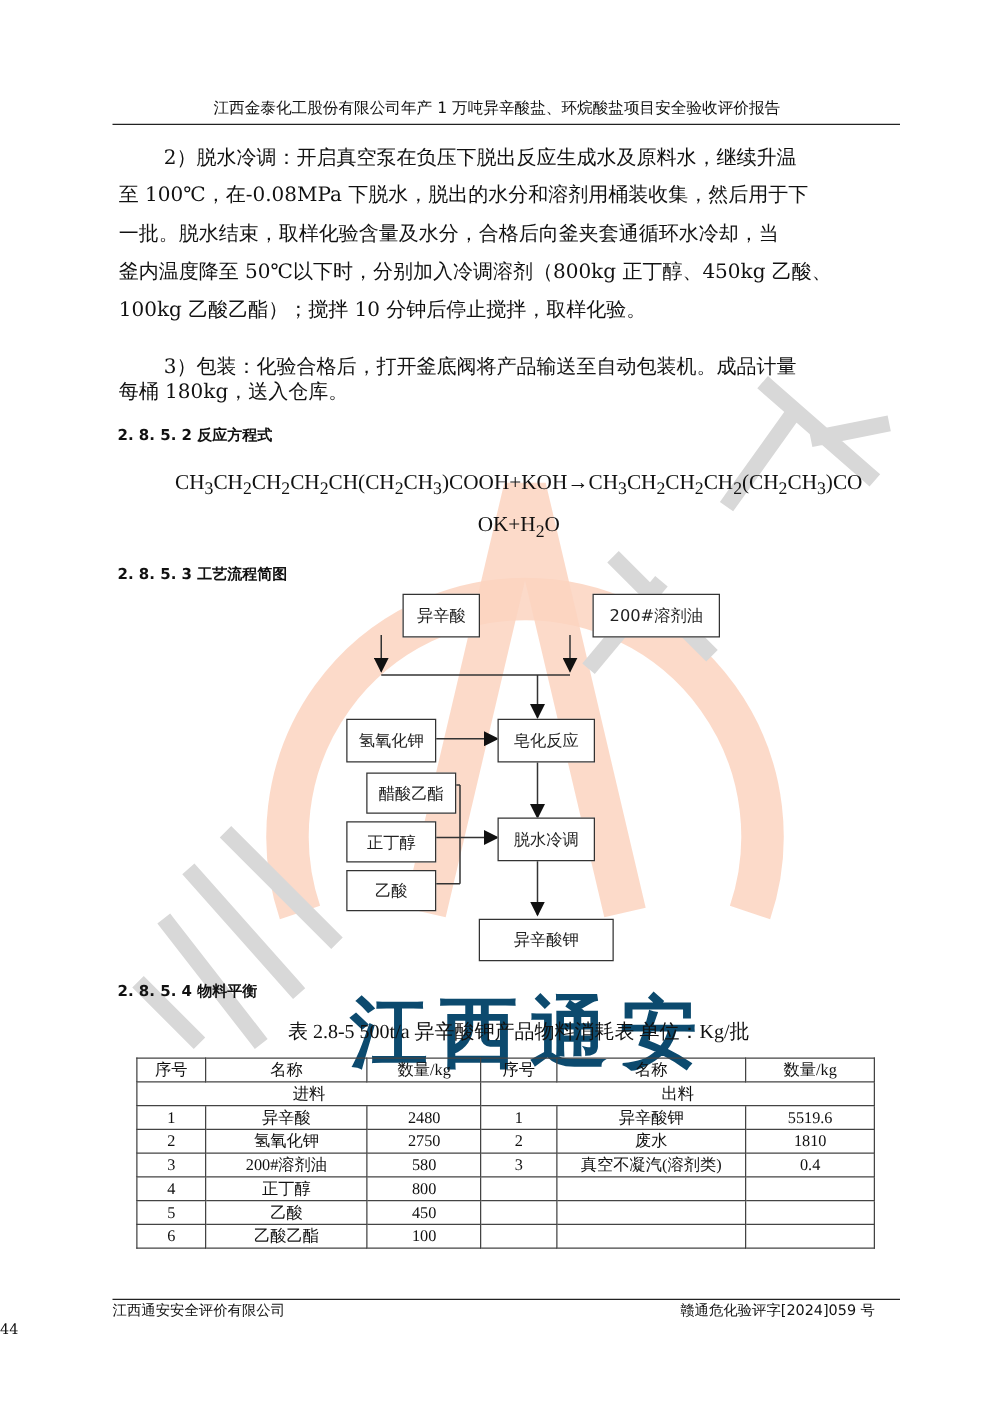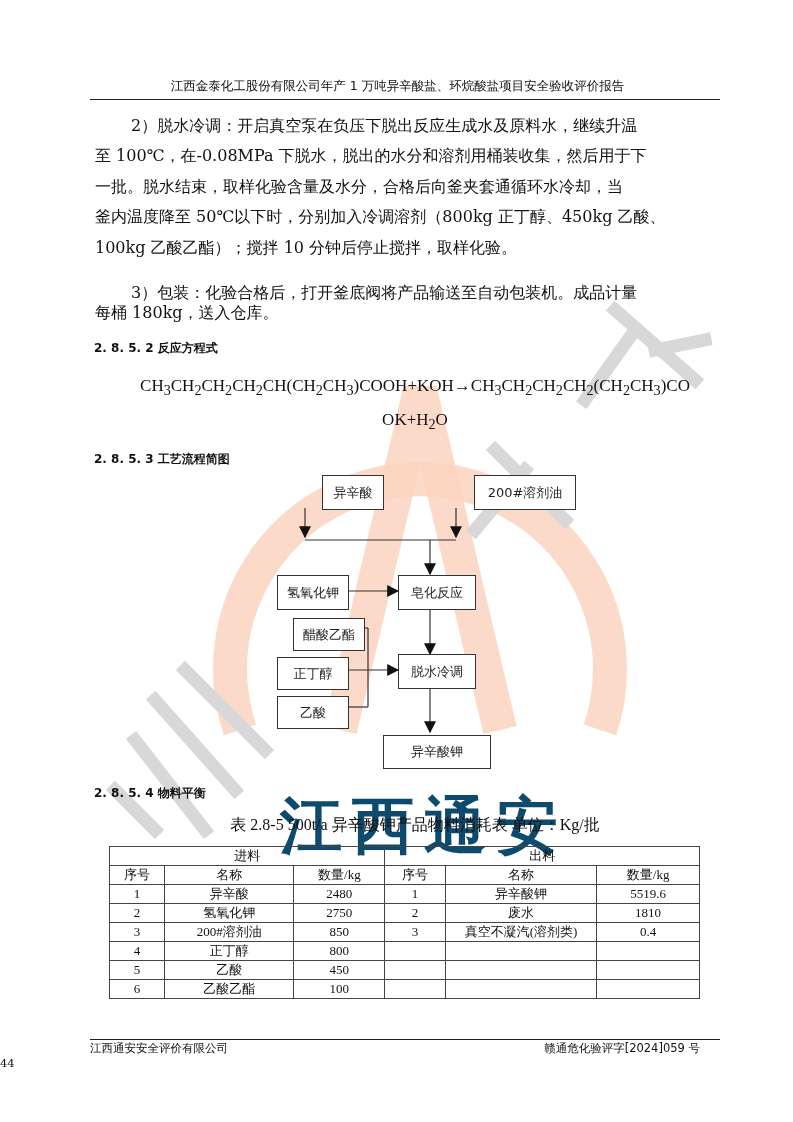--- a/index.html
+++ b/index.html
@@ -132,51 +132,51 @@
   <colgroup>
     <col style="width:52px">
       <col style="width:122px">
       <col style="width:86px">
     <col style="width:57px">
       <col style="width:143px">
       <col style="width:97px">
   </colgroup>
   <tbody>
       <tr>
-    <td colspan="3">进料</td>
-    <td colspan="3">出料</td>
-  </tr>
-  <tr>
     <td>序号</td>
     <td>名称</td>
     <td>数量/kg</td>
     <td>序号</td>
     <td>名称</td>
     <td>数量/kg</td>
   </tr>
   <tr>
+    <td colspan="3">进料</td>
+    <td colspan="3">出料</td>
+  </tr>
+  <tr>
     <td>1</td>
     <td>异辛酸</td>
     <td>2480</td>
     <td>1</td>
     <td>异辛酸钾</td>
     <td>5519.6</td>
   </tr>
   <tr>
     <td>2</td>
     <td>氢氧化钾</td>
     <td>2750</td>
     <td>2</td>
     <td>废水</td>
     <td>1810</td>
   </tr>
   <tr>
     <td>3</td>
     <td>200#溶剂油</td>
-    <td>850</td>
+    <td>580</td>
     <td>3</td>
     <td>真空不凝汽(溶剂类)</td>
     <td>0.4</td>
   </tr>
   <tr>
     <td>4</td>
     <td>正丁醇</td>
     <td>800</td>
     <td></td>
     <td></td>

